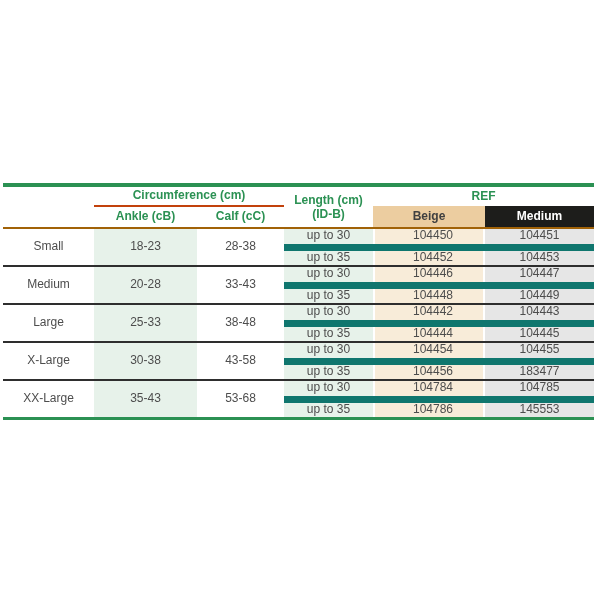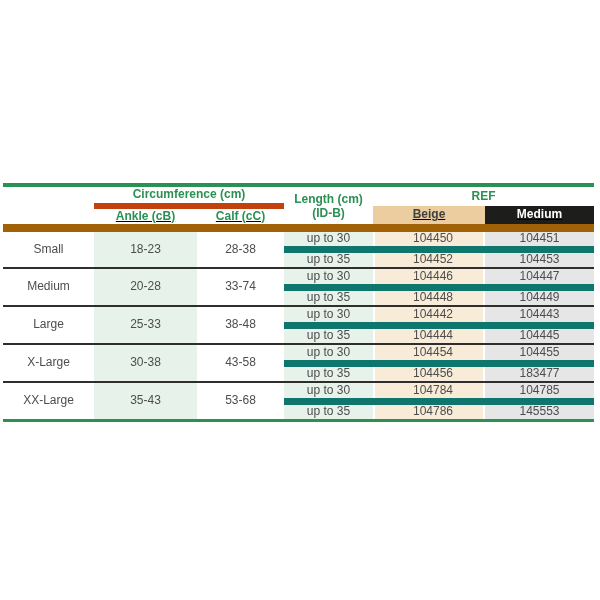--- a/index.html
+++ b/index.html
@@ -16,26 +16,26 @@
     width: 591px;
     border-collapse: collapse; table-layout: fixed;
     border-top: 4px solid #2b9153;
     border-bottom: 3px solid #2b9153;
   }
   th, td { padding: 0; margin: 0; text-align: center; vertical-align: middle; font-size: 12px; line-height: 1.15; }
 
   
   thead th { color: #2b9153; font-weight: bold; }
   tr.h1 { height: 21px; }
-  tr.h2 { height: 22px; text-decoration: underline; }
-  th.circ { border-bottom: 6px solid #c2410c; text-align: center; }
+  tr.h2 { height: 22px; }
+  th.circ { border-bottom: 2px solid #c2410c; text-align: center; }
   th.len-hdr { line-height: 14px; }
   th.beige-h { background: #eccda0; color: #404040; }
   th.black-h { background: #1d1d1b; color: #ffffff; }
-  thead tr.h2 th, thead th[rowspan] { border-bottom: 8px solid #a16207; }
+  thead tr.h2 th, thead th[rowspan] { border-bottom: 2px solid #a16207; }
 
   
   tbody td { color: #4d4d4d; height: 19px; }
   td.mint { background: #e7f2ea; }
   td.beige { background: linear-gradient(to right, #ffffff 0 2px, #f8ecd9 2px calc(100% - 2px), #ffffff calc(100% - 2px) 100%); padding-left: 8px; }
   td.gray { background: #e6e6e6; }
   tr.ra td.sub { border-bottom: 7px solid #0f766e; }   
   tr.rb td, tbody td.span2 { border-bottom: 2px solid #2e2e2e; } 
 </style>
 </head>
@@ -80,21 +80,21 @@
       </tr>
       <tr class="rb">
         <td class="mint">up to 35</td>
         <td class="beige">104452</td>
         <td class="gray">104453</td>
       </tr>
 
       <tr class="ra">
         <td class="span2" rowspan="2">Medium</td>
         <td class="mint span2" rowspan="2">20-28</td>
-        <td class="span2" rowspan="2">33-74</td>
+        <td class="span2" rowspan="2">33-43</td>
         <td class="mint sub">up to 30</td>
         <td class="beige sub">104446</td>
         <td class="gray sub">104447</td>
       </tr>
       <tr class="rb">
         <td class="mint">up to 35</td>
         <td class="beige">104448</td>
         <td class="gray">104449</td>
       </tr>
 

